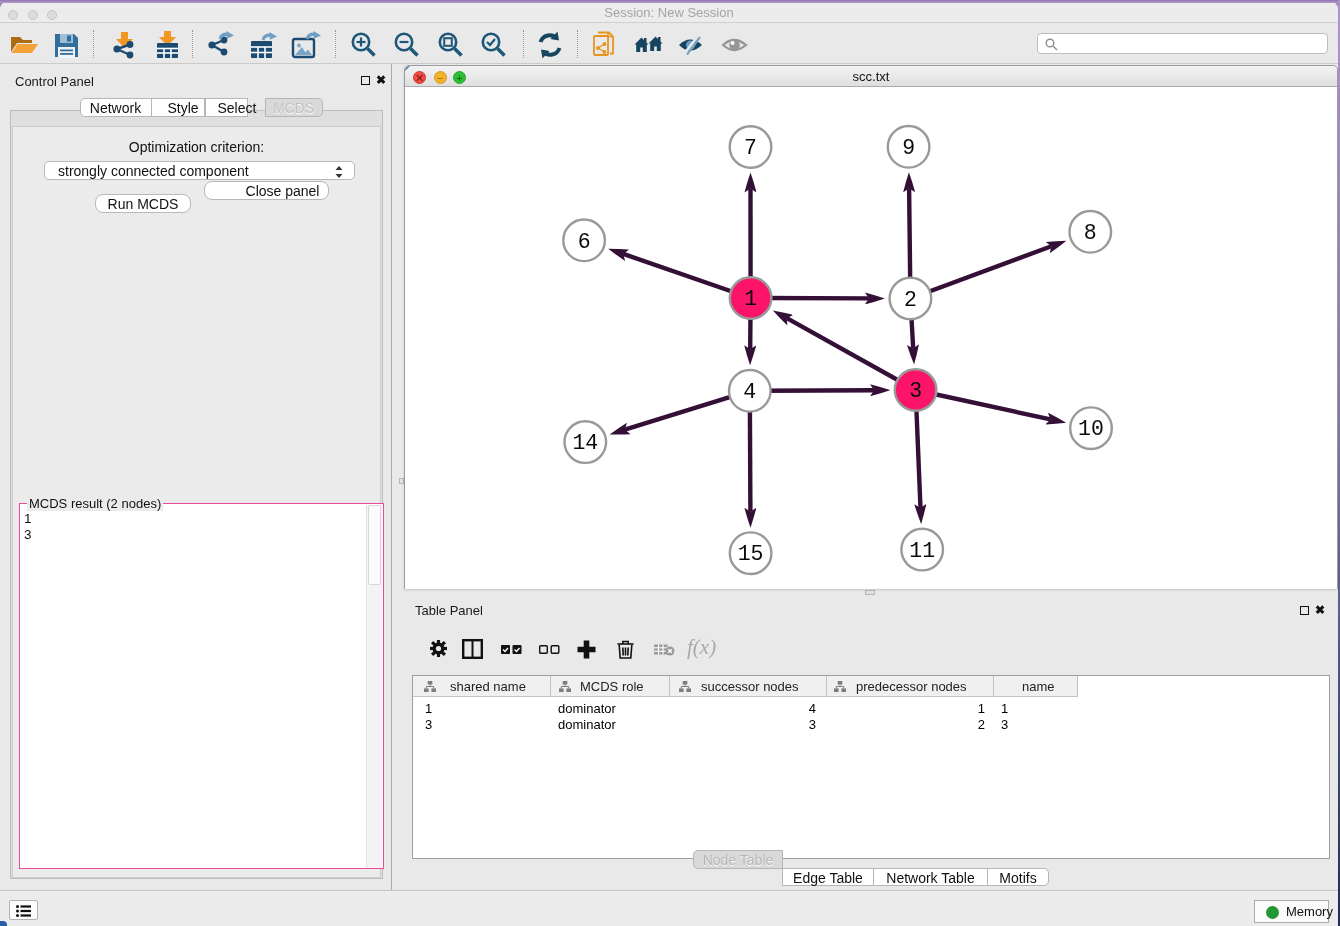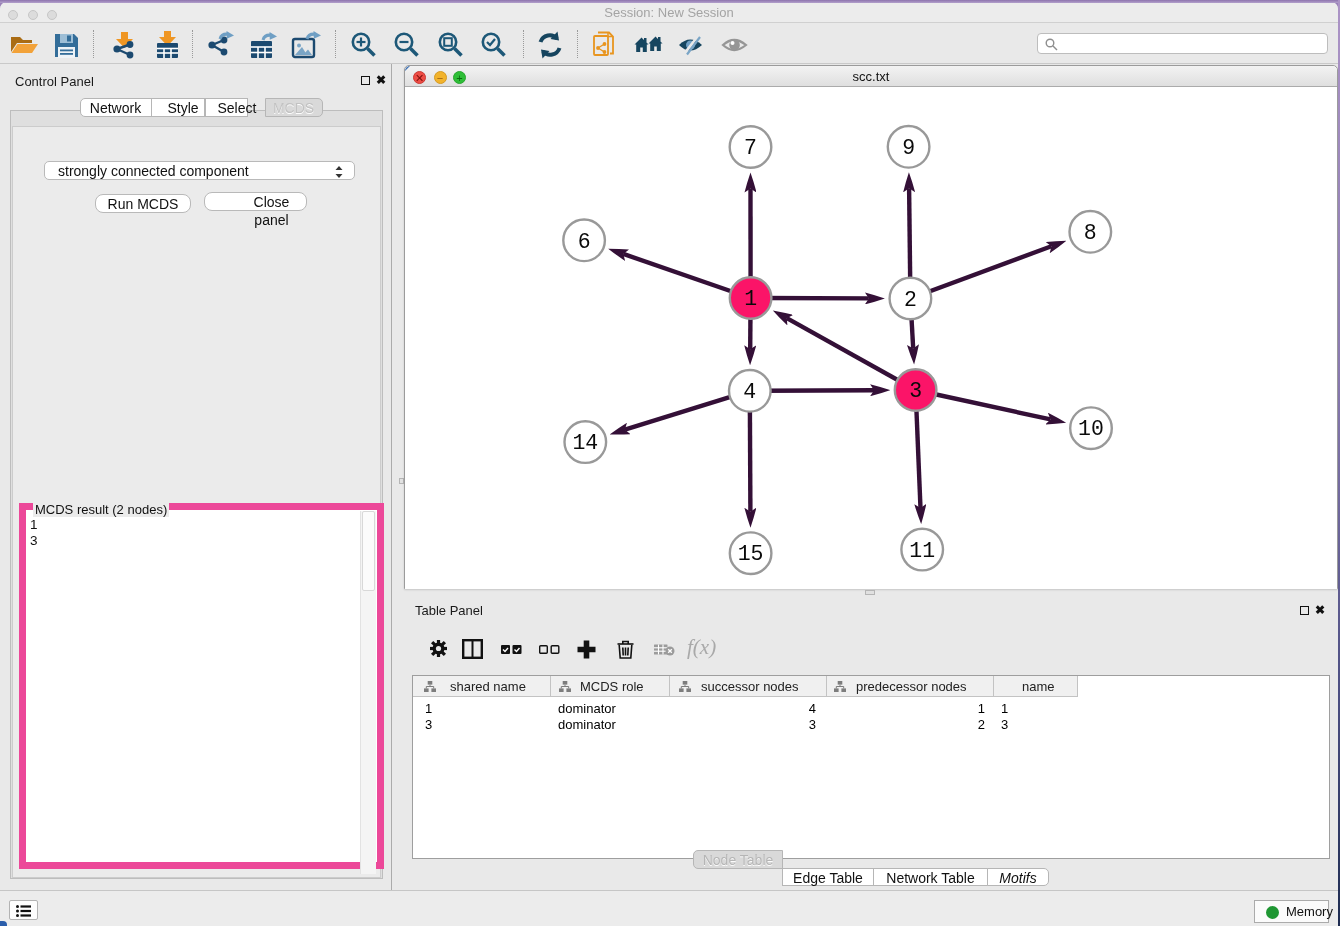--- a/index.html
+++ b/index.html
@@ -24,21 +24,21 @@
 .hsq { position:absolute; width:9px; height:9px; border:1.5px solid #111; }
 .hx { position:absolute; font-size:12px; font-weight:bold; color:#111; }
 
 #cpanel { position:absolute; left:0; top:62px; width:392px; height:826px; background:#e9e9e9; border-right:1px solid #ababab; }
 .tab { position:absolute; z-index:3; top:34px; height:18.5px; background:#fff; border:1px solid #b6b6b6; font-size:14px; color:#111; text-align:center; line-height:18px; }
 #outerbox { position:absolute; left:10px; top:46px; width:373px; height:769px; border:1px solid #bdbdbd; background:#dfdfdf; }
 #innerbox { position:absolute; left:1px; top:15px; width:369px; height:752px; border:1px solid #cccccc; background:#ebebeb; }
 .btn { position:absolute; background:#fff; border:1px solid #b9b9b9; border-radius:8px; font-size:14px; color:#111; text-align:center; }
 #dropdown { position:absolute; left:31px; top:34px; width:311px; height:18.5px; background:#fff; border:1px solid #b9b9b9; border-radius:5px; font-size:14px; line-height:19px; padding-left:13px; color:#111; }
 
-#fset { position:absolute; left:6px; top:375.5px; width:365px; height:366px; border:7px solid #ec4899; background:#fff; }
+#fset { position:absolute; left:6px; top:375.5px; width:365px; height:366px; border:1px solid #ec4899; background:#fff; }
 #fleg { position:absolute; left:7px; top:-8px; background:#ebebeb; font-size:13px; color:#111; padding:0 2px; }
 #fscroll { position:absolute; right:1px; top:1px; width:16px; height:363px; background:#f4f4f4; border-left:1px solid #e2e2e2; }
 
 #netwin { position:absolute; left:404px; top:63px; width:934px; height:524px; background:#fff; border:1px solid #9b9b9b; border-radius:5px 5px 0 0; box-shadow:0 1px 2px rgba(0,0,0,0.15); }
 #nettitle { position:absolute; overflow:hidden; left:0; top:0; width:100%; height:21px; background:linear-gradient(#f3f3f3,#dfdfdf); border-bottom:1px solid #ababab; border-radius:5px 5px 0 0; }
 .mtl { position:absolute; top:4.5px; width:13px; height:13px; border-radius:50%; font-size:11px; line-height:13px; text-align:center; }
 #netcanvas { position:absolute; left:0; top:22px; width:932px; height:501px; background:#fff; }
 
 #tpanel { position:absolute; left:404px; top:597px; width:934px; height:291px; background:#e9e9e9; }
 
@@ -202,25 +202,26 @@
   <div id="cpanel">
     <div class="phead" style="position:absolute;left:15px;top:10px;">Control Panel</div>
     <div class="hsq" style="left:361px; top:12px;"></div>
     <div class="hx" style="left:376px; top:9px;">✖</div>
     <div class="tab" style="left:79.5px; width:72px; border-radius:5px 0 0 5px;">Network</div>
     <div class="tab" style="left:151px; width:54px;padding-left:10px;">Style</div>
     <div class="tab" style="left:204.5px; width:43px;padding-left:12px;">Select</div>
     <div class="tab" style="left:264.5px; width:58px; background:#d9d9d9; color:#c2c2c2; text-shadow:0 1px 0 rgba(255,255,255,0.95); border-radius:0 5px 5px 0;">MCDS</div>
     <div id="outerbox">
       <div id="innerbox">
+        <div style="position:absolute; left:0; top:12px; width:100%; text-align:center; font-size:14px; color:#111;">Optimization criterion:</div>
         <div id="dropdown">strongly connected component<svg width="12" height="14" style="position:absolute;right:9px;top:3px;" viewBox="0 0 12 14">
               <path d="M6 1 L9.5 5 L2.5 5 Z M6 13 L9.5 9 L2.5 9 Z" fill="#333"></path>
             </svg></div>
         <div class="btn" style="left:82px; top:66.5px; width:96px; height:19px; line-height:18px;">Run MCDS</div>
-        <div class="btn" style="left:191px; top:65px; width:103px; height:19px; line-height:18px;padding-left:32px;">Close panel</div>
+        <div class="btn" style="left:191px; top:54px; width:125px; height:19px; line-height:18px;padding-left:32px;">Close panel</div>
         <div id="fset">
           <div id="fleg">MCDS result (2 nodes)</div>
           <div style="position:absolute; left:4px; top:7px; font-size:13.5px; color:#111; line-height:16px;">1<br>3</div>
           <div id="fscroll">
               <div style="position:absolute;left:1px;top:0px;width:13px;height:80px;background:#fbfbfb;border:1px solid #d8d8d8;border-radius:2px;"></div>
             </div>
         </div>
       </div>
     </div>
   </div>
@@ -403,21 +404,21 @@
       <div style="position:absolute;left:588px;top:25px;font-size:13px;color:#000;">1</div>
       <div style="position:absolute;left:12px;top:41px;font-size:13px;color:#000;">3</div>
       <div style="position:absolute;left:145px;top:41px;font-size:13px;color:#000;">dominator</div>
       <div style="position:absolute;left:353px;top:41px;width:50px;text-align:right;font-size:13px;color:#000;">3</div>
       <div style="position:absolute;left:522px;top:41px;width:50px;text-align:right;font-size:13px;color:#000;">2</div>
       <div style="position:absolute;left:588px;top:41px;font-size:13px;color:#000;">3</div>
     </div>
     <div class="tab" style="left:289px; top:251px; width:90px; background:#d9d9d9; color:#b5b5b5; text-shadow:0 1px 0 rgba(255,255,255,0.9); border-radius:5px 0 0 5px;">Node Table</div>
     <div class="tab" style="left:378px; top:268.5px; width:92px;">Edge Table</div>
     <div class="tab" style="left:469px; top:268.5px; width:115px;">Network Table</div>
-    <div class="tab" style="left:583px; top:268.5px; width:62px; border-radius:0 5px 5px 0;font-style:italic;">Motifs</div>
+    <div class="tab" style="left:583px; top:268.5px; width:62px; border-radius:0 5px 5px 0;">Motifs</div>
   </div>
   <div id="statusbar">
     <div style="position:absolute; left:9px; top:9px; width:29px; height:20px; background:#fdfdfd; border:1px solid #b3b3b3; border-radius:2px;">
       <svg width="15" height="12" viewBox="0 0 15 12" style="position:absolute;left:6px;top:3.5px;">
           <g fill="#111">
             <circle cx="1.5" cy="1.5" r="1.5"></circle>
             <circle cx="1.5" cy="6" r="1.5"></circle>
             <circle cx="1.5" cy="10.5" r="1.5"></circle>
             <rect x="4.5" y="0.4" width="10.5" height="2.2"></rect>
             <rect x="4.5" y="4.9" width="10.5" height="2.2"></rect>

